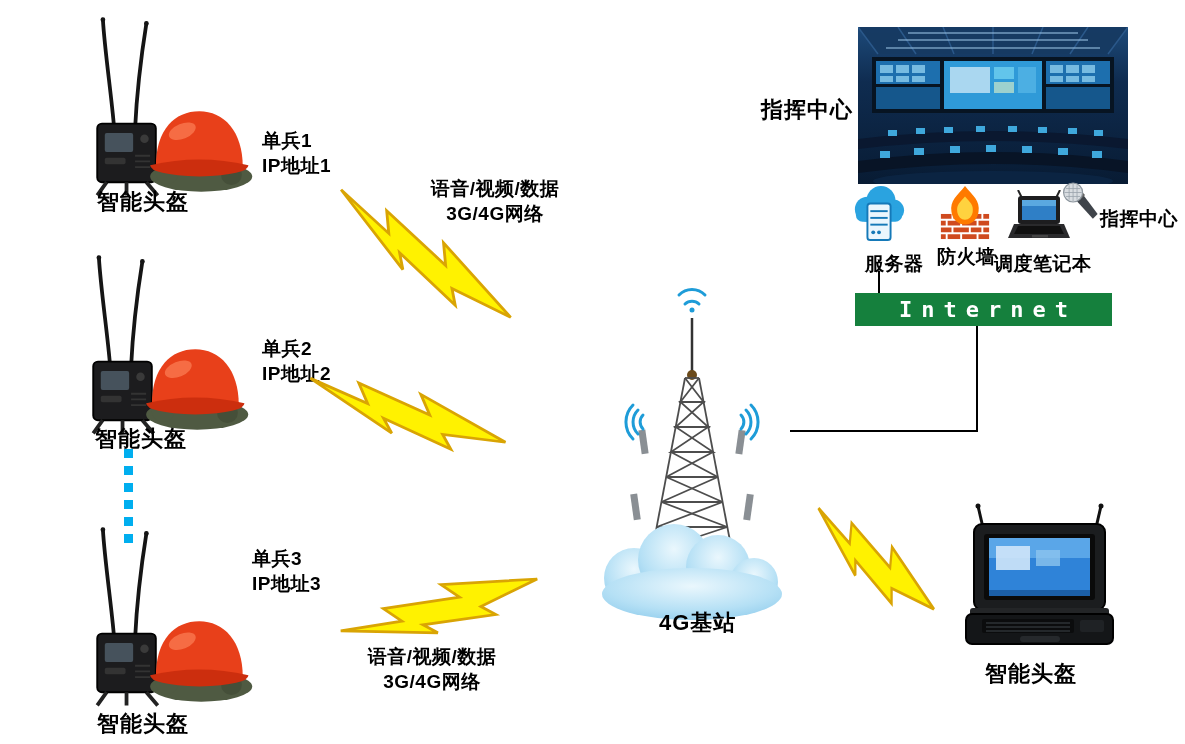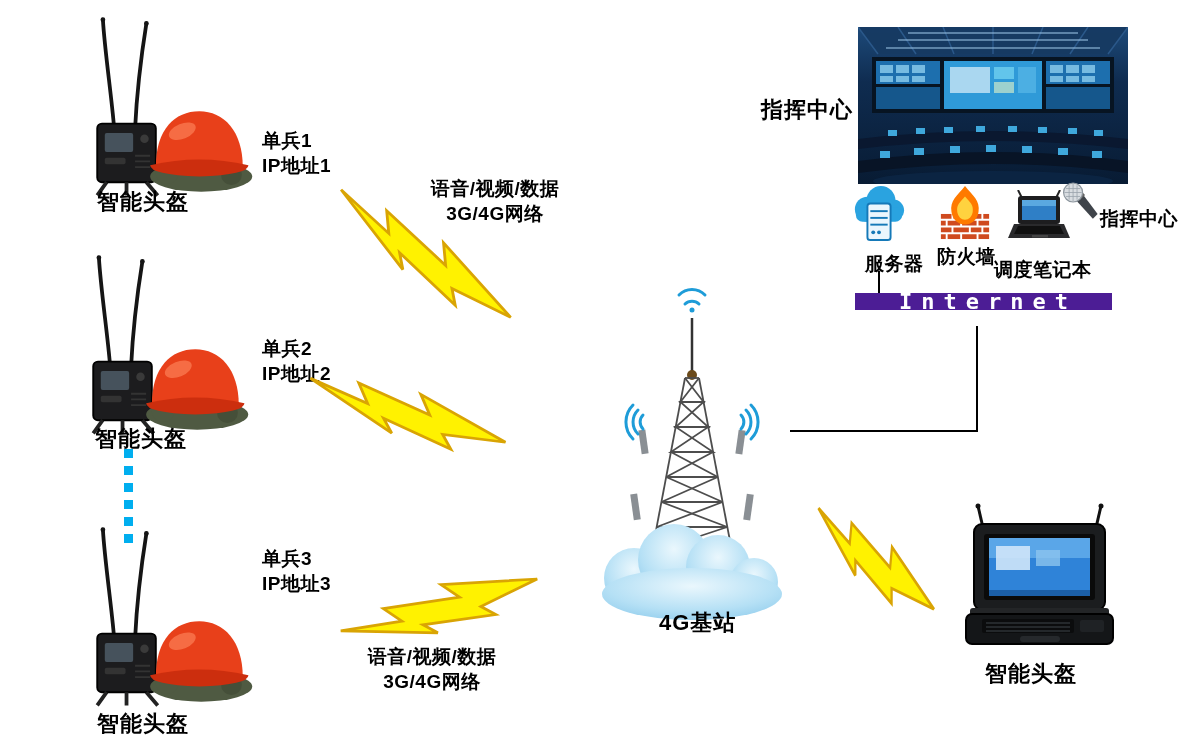--- a/index.html
+++ b/index.html
@@ -15,22 +15,22 @@
   .sz19 { font-size:19px; letter-spacing:0.5px; }
   .two-line { line-height:25px; }
   .center { text-align:center; white-space:normal; }
   .line { position:absolute; background:#000; }
   .bolt { position:absolute; height:64px; transform-origin:0 50%; overflow:visible; }
   .dotted-link {
     position:absolute; width:9px;
     background:repeating-linear-gradient(to bottom,#00aeef 0 9px,transparent 9px 17px);
   }
   .internet-bar {
-    position:absolute; left:855px; top:293px; width:257px; height:17px;
-    background:#4c1d95; display:flex; align-items:center; justify-content:center;
+    position:absolute; left:855px; top:293px; width:257px; height:33px;
+    background:#15803d; display:flex; align-items:center; justify-content:center;
   }
   .internet-bar span {
     font-family:"DejaVu Sans Mono","Liberation Mono",monospace;
     font-weight:700; font-size:22px; color:#ffffff; letter-spacing:9px; text-indent:9px;
   }
 </style>
 </head>
 <body>
 
 <svg class="abs" style="left:80px;top:14px" width="180" height="189" viewBox="0 0 190 200">
@@ -106,21 +106,21 @@
 <div class="cn-label sz21" style="left:97px;top:709px">智能头盔</div>
 
 <div class="cn-label sz19 two-line" style="left:262px;top:128px">
   <div>单兵1</div>
   <div>IP地址1</div>
 </div>
 <div class="cn-label sz19 two-line" style="left:262px;top:336px">
   <div>单兵2</div>
   <div>IP地址2</div>
 </div>
-<div class="cn-label sz19 two-line" style="left:262px;top:546px">
+<div class="cn-label sz19 two-line" style="left:252px;top:546px">
   <div>单兵3</div>
   <div>IP地址3</div>
 </div>
 
 <div class="cn-label sz19 two-line center" style="left:415px;top:176px;width:160px">
   <div>语音/视频/数据</div>
   <div>3G/4G网络</div>
 </div>
 <div class="cn-label sz19 two-line center" style="left:352px;top:644px;width:160px">
   <div>语音/视频/数据</div>
@@ -306,21 +306,21 @@
 <svg class="abs" style="left:1006px;top:190px" width="66" height="54" viewBox="0 0 66 54">
   <line x1="16" y1="8" x2="12" y2="0" stroke="#222" stroke-width="2"></line>
   <line x1="50" y1="8" x2="54" y2="0" stroke="#222" stroke-width="2"></line>
   <rect x="12" y="6" width="42" height="28" rx="3" fill="#1d1d1f"></rect>
   <rect x="16" y="10" width="34" height="20" fill="#2f7fc6"></rect>
   <rect x="16" y="10" width="34" height="6" fill="#5aa8e0"></rect>
   <polygon points="8,34 58,34 64,48 2,48" fill="#2a2a2c"></polygon>
   <polygon points="12,36 54,36 58,44 8,44" fill="#101010"></polygon>
   <rect x="26" y="45" width="16" height="2.5" fill="#444"></rect>
 </svg>
-<div class="cn-label sz19" style="left:994px;top:257px">调度笔记本</div>
+<div class="cn-label sz19" style="left:994px;top:251px">调度笔记本</div>
 
 <svg class="abs" style="left:1062px;top:180px" width="38" height="44" viewBox="0 0 48 52">
   <polygon points="18,24 26,16 45,41 39,47" fill="#3f444a"></polygon>
   <path d="M21,21 L27,15" stroke="#666" stroke-width="6"></path>
   <circle cx="14" cy="14" r="12" fill="#d9dde1" stroke="#8d969e" stroke-width="1.5"></circle>
   <path d="M5,9 L23,9 M3,14 L25,14 M5,19 L23,19 M9,5 L9,23 M14,3 L14,25 M19,5 L19,23" stroke="#9aa3ab" stroke-width="1"></path>
 </svg>
 <div class="cn-label sz19" style="left:1100px;top:206px">指挥中心</div>
 
 <div class="line" style="left:878px;top:271px;width:2px;height:22px"></div>

